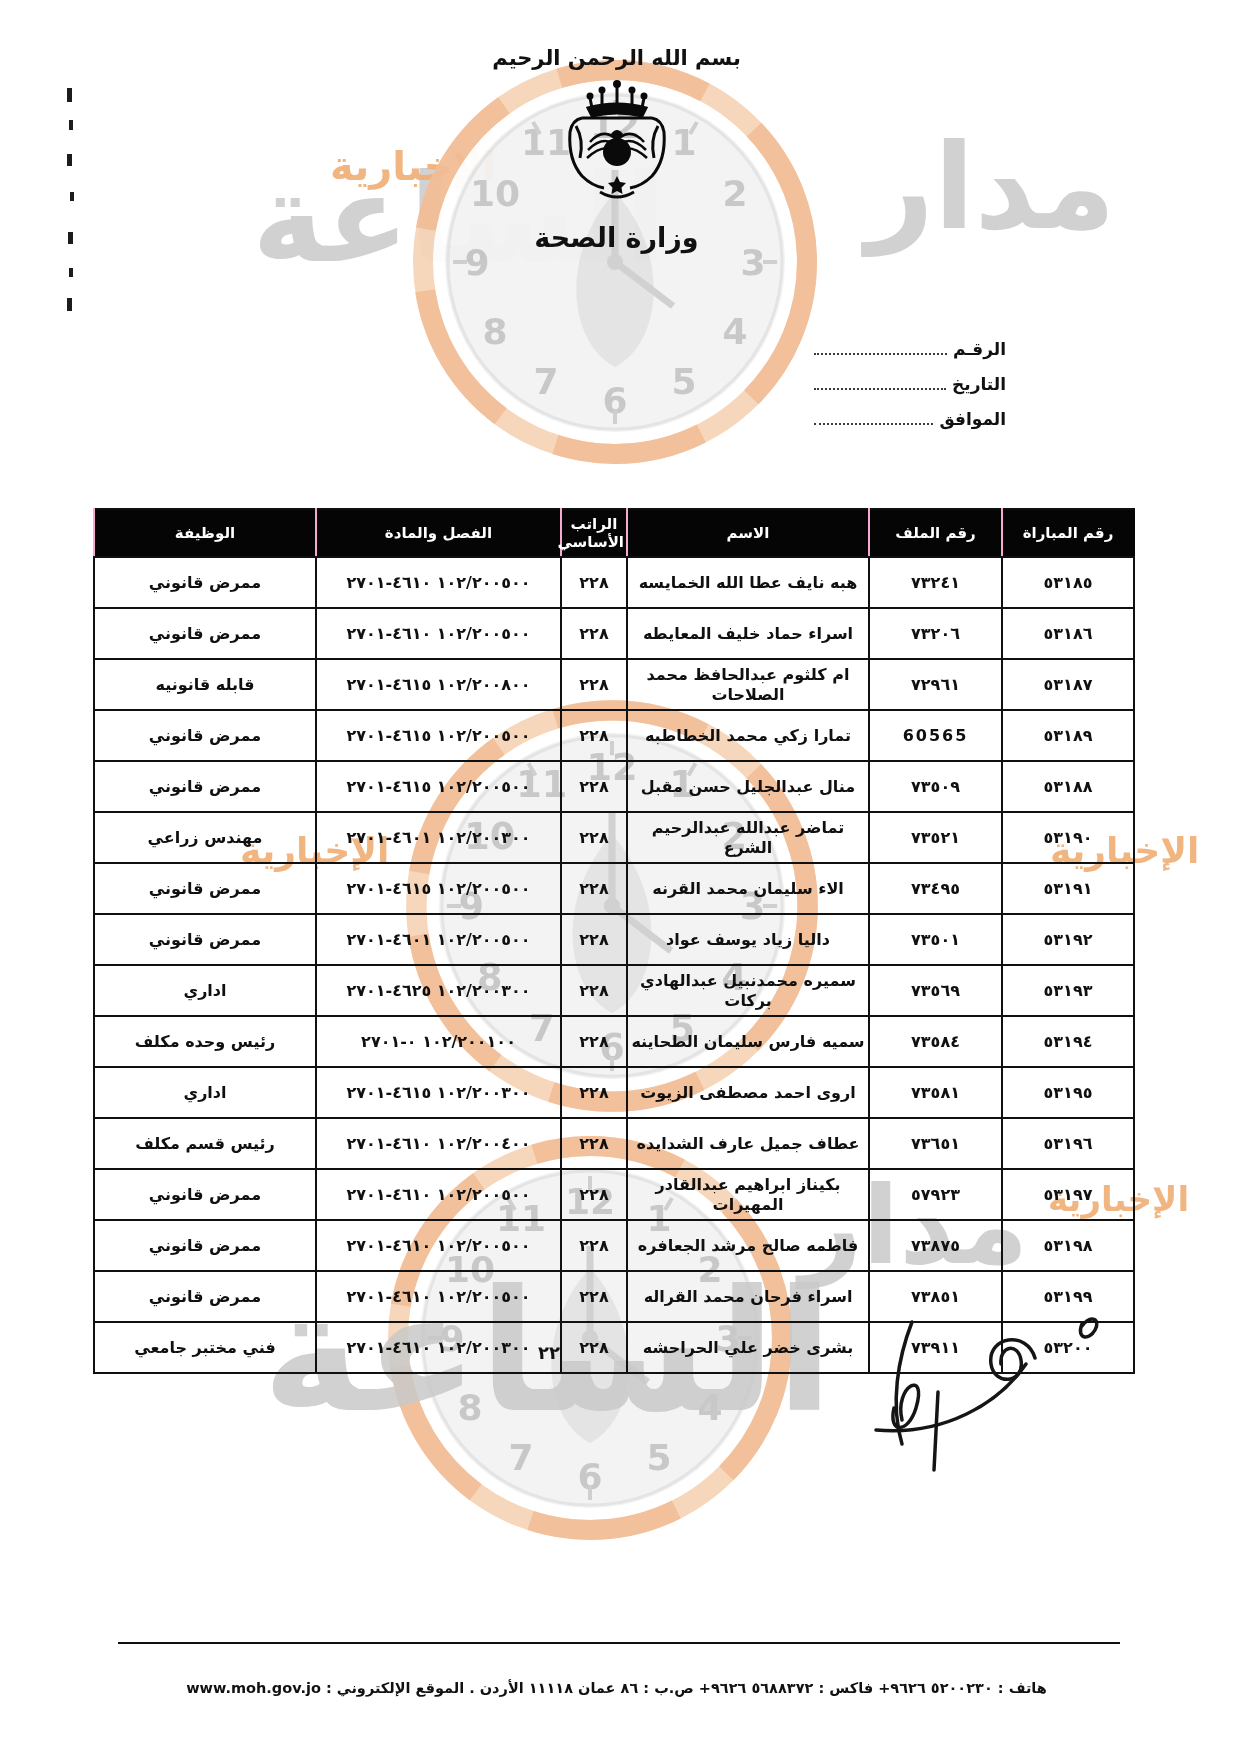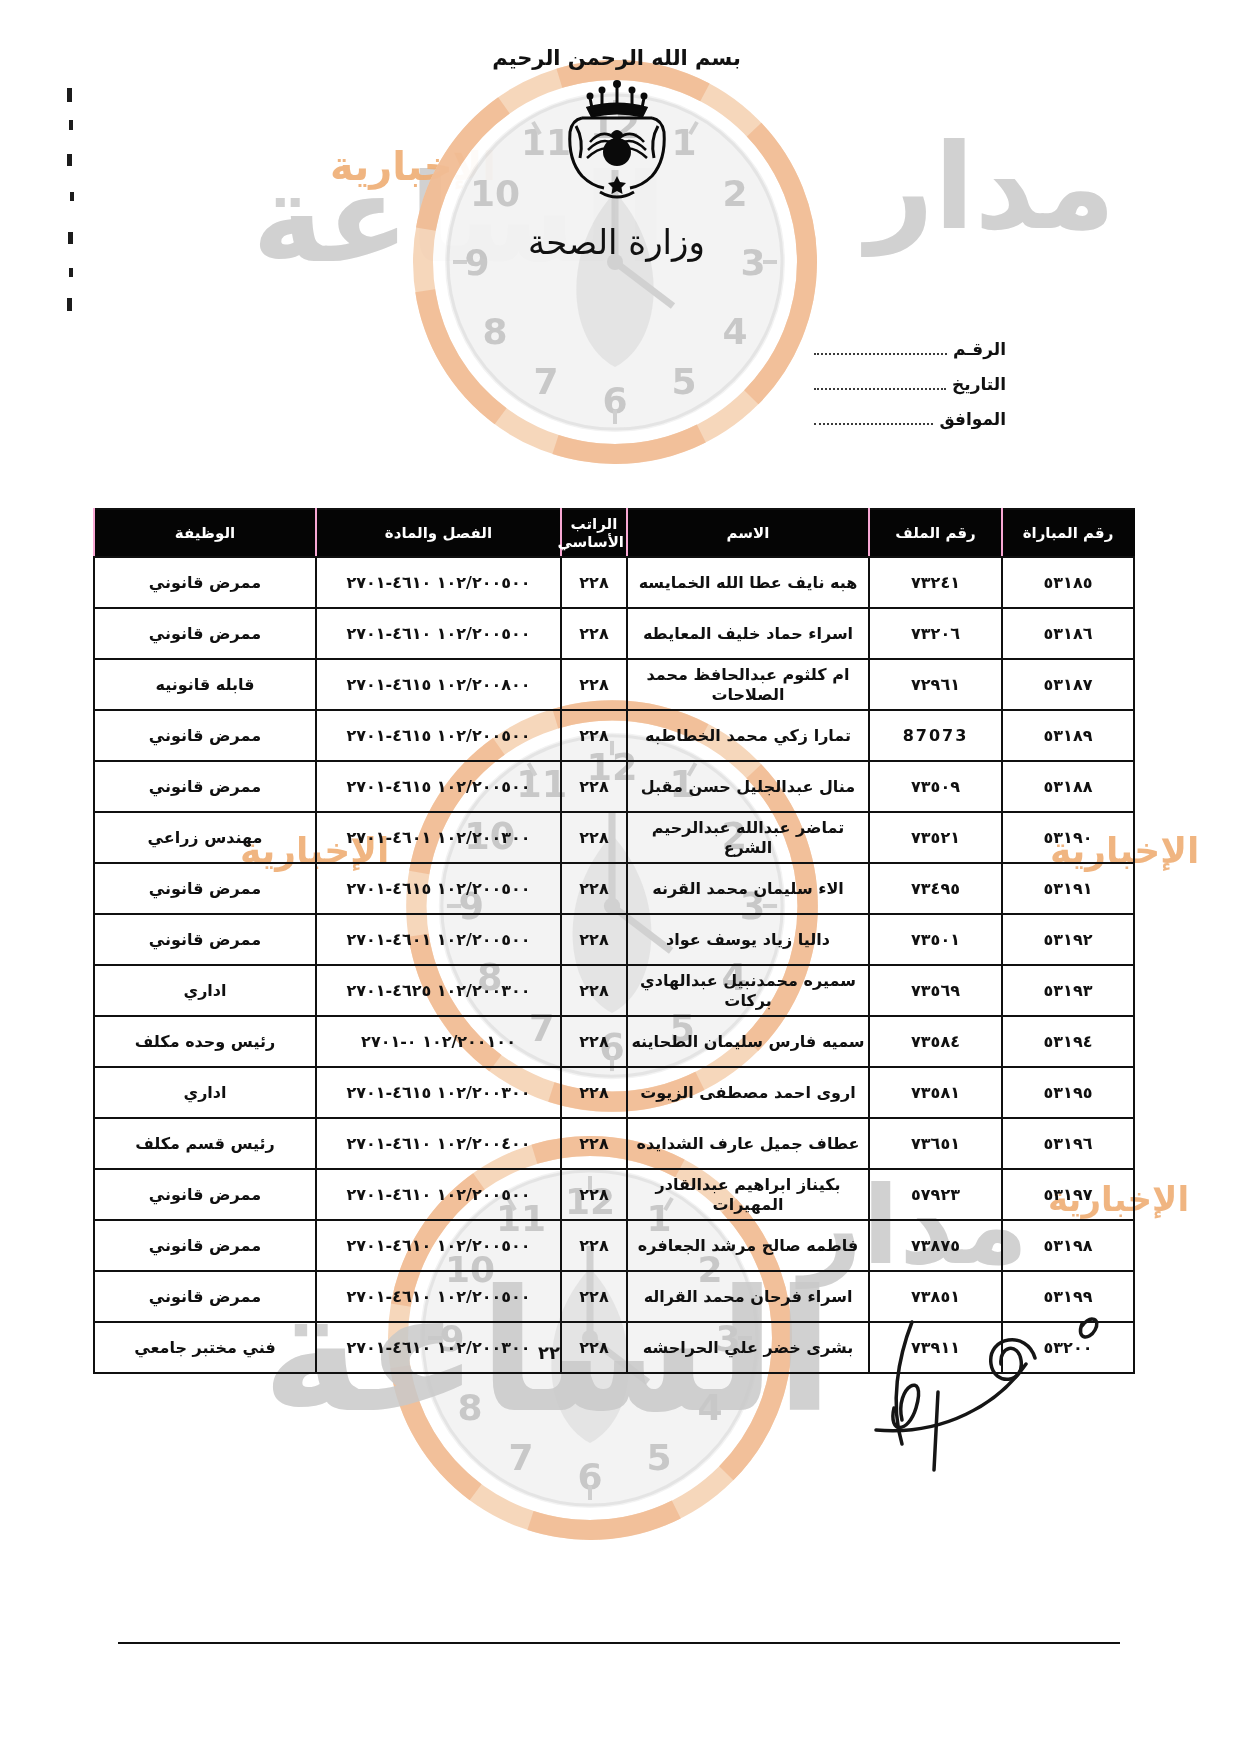--- a/index.html
+++ b/index.html
@@ -23,21 +23,21 @@
   
   .content{position:absolute;inset:0;z-index:1;}
   .bismillah{
     position:absolute;top:46px;left:0;right:0;
     text-align:center;font-size:21px;font-weight:bold;
     letter-spacing:-1px;
   }
   .emblem{position:absolute;top:80px;left:50%;transform:translateX(-50%);}
   .ministry{
     position:absolute;top:222px;left:0;right:0;
-    text-align:center;font-size:34px;font-weight:normal;
+    text-align:center;font-size:27px;font-weight:bold;
     letter-spacing:-1px;
   }
   
   .meta{position:absolute;top:324px;right:223px;width:196px;z-index:1;}
   .meta-row{display:flex;align-items:flex-end;height:35px;}
   .meta-label{font-size:17px;font-weight:bold;padding-right:4px;white-space:nowrap;margin-top:40px;}
   .meta-dots{flex:1;border-bottom:2px dotted #3a3a3a;margin:0 6px 4px 0;height:1px;}
   
   .roster{position:absolute;top:508px;left:95px;width:1040px;z-index:1;}
   table{border-collapse:collapse;width:100%;table-layout:fixed;background:transparent;}
@@ -232,21 +232,21 @@
             <tr>
         <td class="num">٥٣١٨٧</td>
         <td class="num">٧٢٩٦١</td>
         <td class="name">ام كلثوم عبدالحافظ محمد الصلاحات</td>
         <td class="num">٢٢٨</td>
         <td class="ltr">١٠٢/٢٠٠٨٠٠  ٤٦١٥-٢٧٠١</td>
         <td class="job">قابله قانونيه</td>
       </tr>
             <tr>
         <td class="num">٥٣١٨٩</td>
-        <td class="num">87073</td>
+        <td class="num">60565</td>
         <td class="name">تمارا زكي محمد الخطاطبه</td>
         <td class="num">٢٢٨</td>
         <td class="ltr">١٠٢/٢٠٠٥٠٠  ٤٦١٥-٢٧٠١</td>
         <td class="job">ممرض قانوني</td>
       </tr>
             <tr>
         <td class="num">٥٣١٨٨</td>
         <td class="num">٧٣٥٠٩</td>
         <td class="name">منال عبدالجليل حسن مقبل</td>
         <td class="num">٢٢٨</td>
@@ -352,14 +352,15 @@
         <path d="M352,26 c9,-12 19,-7 13,4 c-6,11 -19,9 -13,-6"></path>
         <path d="M305,58 c-8,-28 -48,-22 -44,6 c3,22 34,20 30,-4 c-3,-18 -22,-14 -20,4"></path>
         <path d="M296,64 c-28,40 -82,72 -150,66"></path>
         <path d="M182,22 c-14,36 -22,82 -10,122"></path>
         <path d="M172,120 c-8,-34 26,-52 14,-12 c-8,26 -28,26 -22,0"></path>
         <path d="M208,92 l-4,78"></path>
       </g>
     </svg>
 
     <div class="footer-rule"></div>
+    <div class="contact">هاتف : ٥٢٠٠٢٣٠ ٩٦٢٦+ فاكس : ٥٦٨٨٣٧٢ ٩٦٢٦+ ص.ب : ٨٦ عمان ١١١١٨ الأردن . الموقع الإلكتروني : www.moh.gov.jo</div>
   </div>
 </div>
 
 </body></html>

